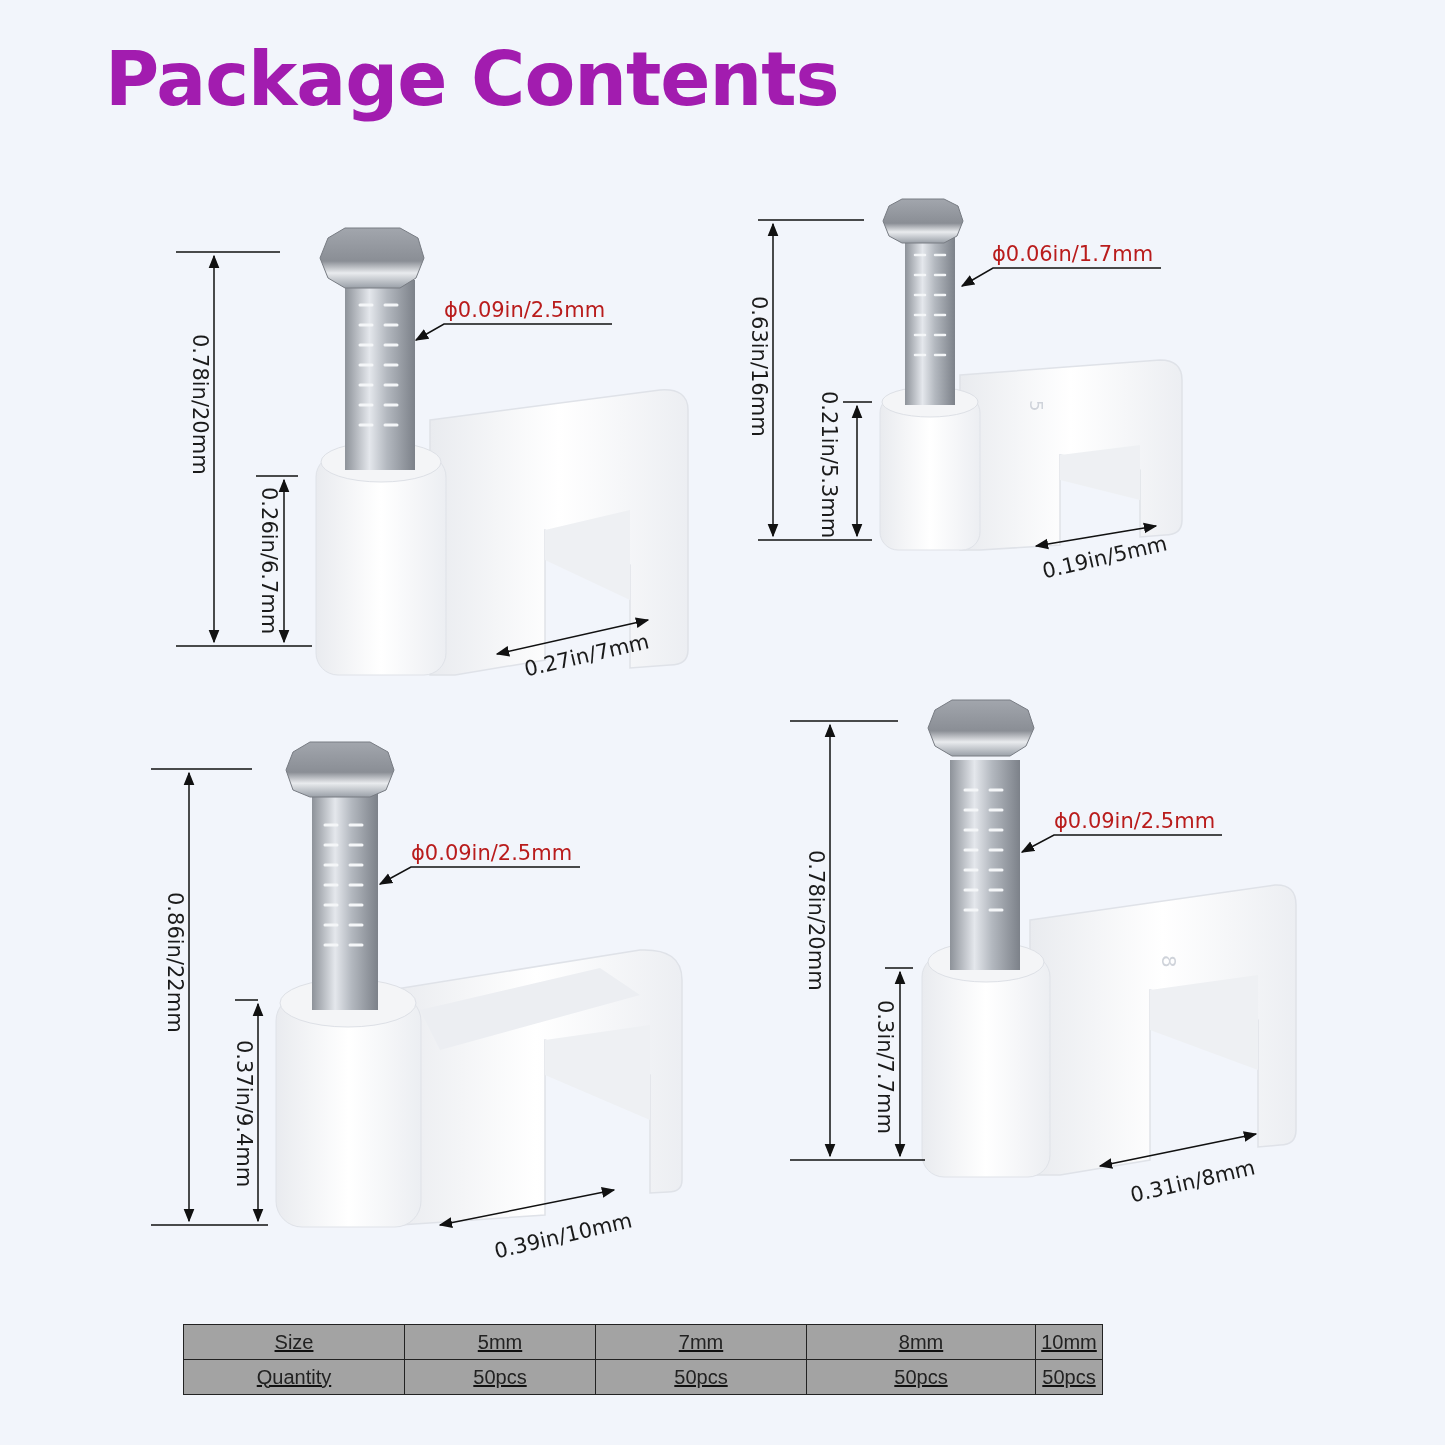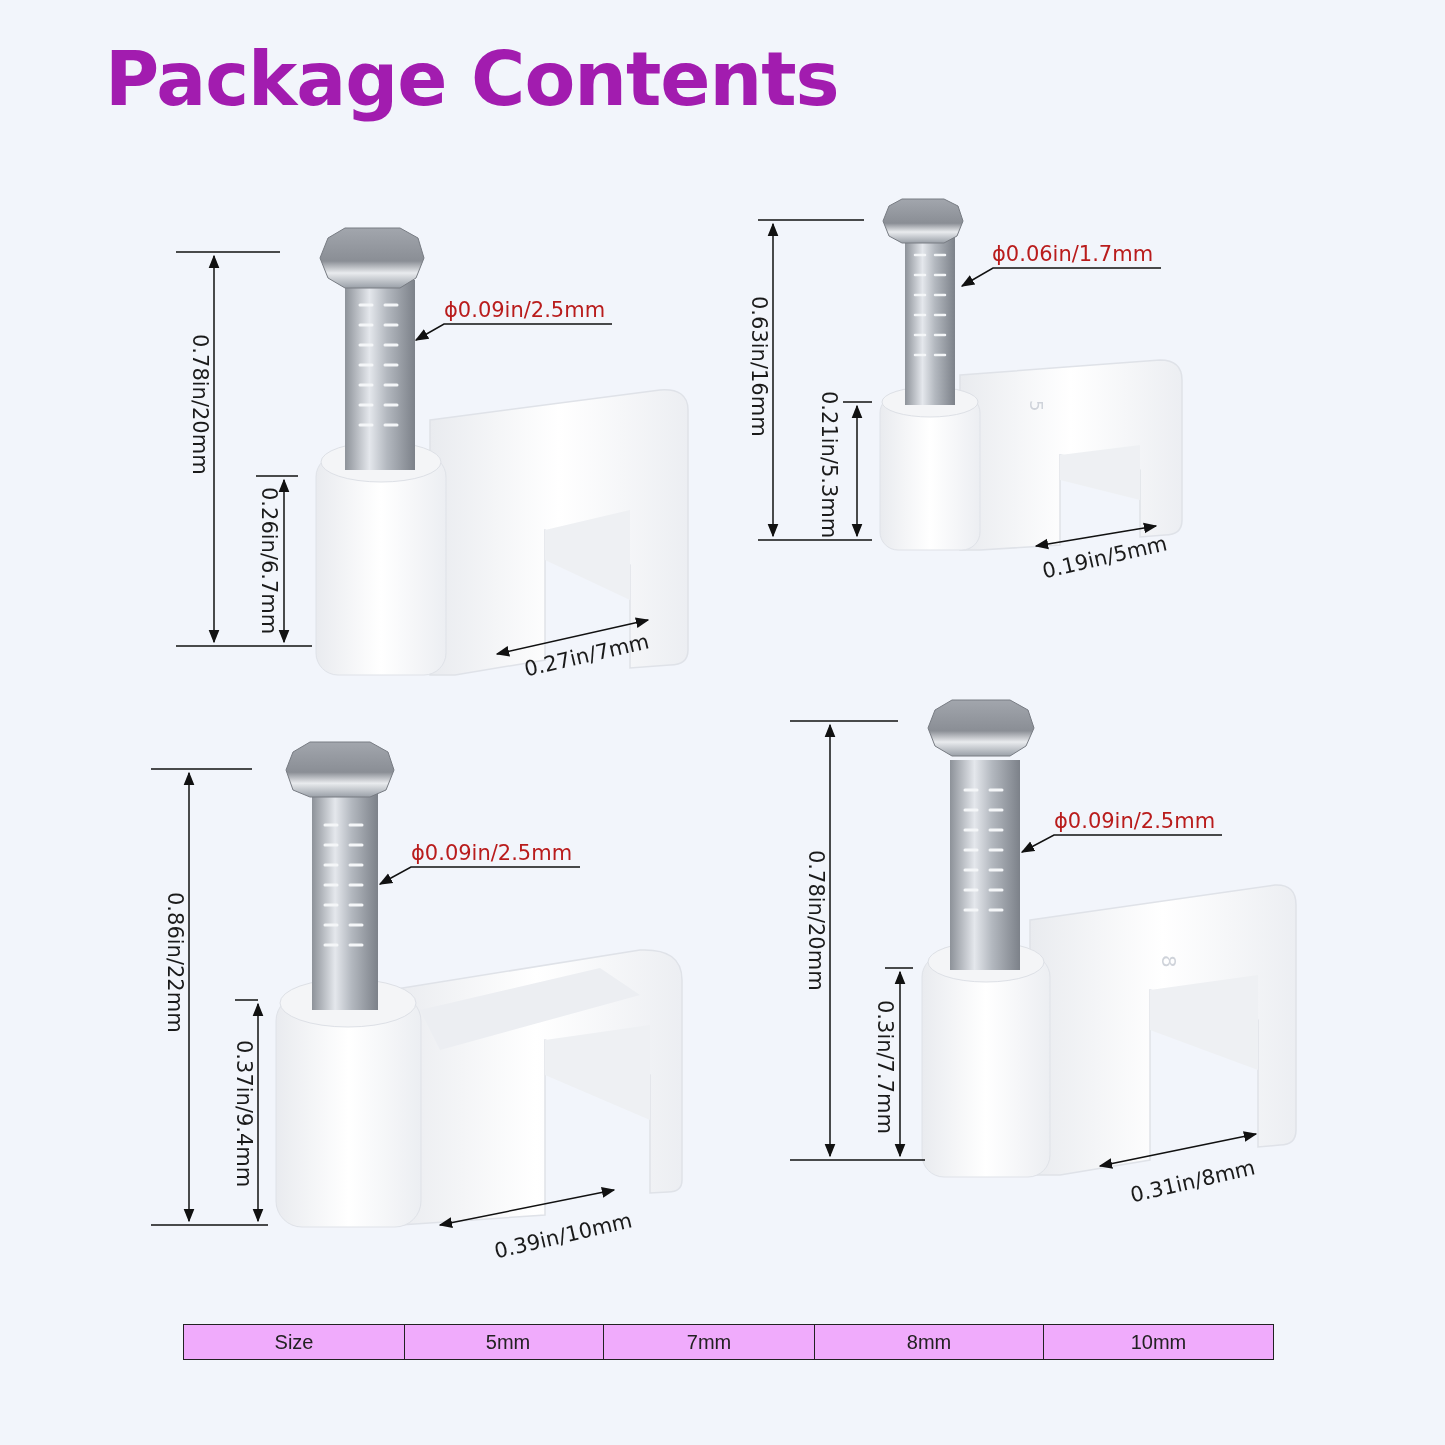--- a/index.html
+++ b/index.html
@@ -7,21 +7,21 @@
        font-family:"Liberation Sans",sans-serif;color:#111;}
   .title{position:absolute;left:105px;top:36px;font-size:74px;font-weight:bold;letter-spacing:-1px;
          font-family:"DejaVu Sans",sans-serif;color:#a21caf;}
   .panel{position:absolute;}
   .panel svg{position:absolute;left:0;top:0;overflow:visible;}
   .lbl{position:absolute;font-size:21px;color:#b91c1c;white-space:nowrap;font-family:"DejaVu Sans",sans-serif;}
   .vlbl{position:absolute;font-size:21px;color:#1a1a1a;white-space:nowrap;transform-origin:left top;
         transform:rotate(90deg);font-family:"DejaVu Sans",sans-serif;}
   .dlbl{position:absolute;font-size:21px;color:#1a1a1a;white-space:nowrap;transform-origin:left top;
         transform:rotate(-13deg);font-family:"DejaVu Sans",sans-serif;}
-  table.spec{position:absolute;left:183px;top:1324px;width:1091px;border-collapse:collapse;background:#f0abfc;}
+  table.spec{position:absolute;left:183px;top:1324px;width:920px;border-collapse:collapse;background:#a3a3a3;text-decoration:underline;}
   table.spec td{border:1.5px solid #222;height:34px;text-align:center;font-size:20px;color:#222;padding:0;}
   table.spec td:first-child{width:220px;}
 </style>
 </head>
 <body>
 
 <div class="title">Package Contents</div>
 
 <div class="panel" style="left:0;top:0;width:720px;height:700px;">
   <svg width="720" height="700">
@@ -199,19 +199,26 @@
   <div class="vlbl" style="left:828px;top:850px;">0.78in/20mm</div>
   <div class="vlbl" style="left:897px;top:1000px;">0.3in/7.7mm</div>
   <div class="lbl" style="left:1054px;top:809px;">ϕ0.09in/2.5mm</div>
   <div class="dlbl" style="left:1128px;top:1184px;">0.31in/8mm</div>
 </div>
 
 <table class="spec">
   <tbody>
       <tr>
     <td>Size</td>
-    <td style="width:190px;padding-left:8px;">5mm</td>
+    <td style="width:190px;">5mm</td>
     <td style="width:210px;margin-top:24px;">7mm</td>
     <td style="width:228px;">8mm</td>
     <td>10mm</td>
   </tr>
+  <tr>
+    <td>Quantity</td>
+    <td>50pcs</td>
+    <td>50pcs</td>
+    <td>50pcs</td>
+    <td>50pcs</td>
+  </tr>
 </tbody>
   </table>
 
 </body></html>

